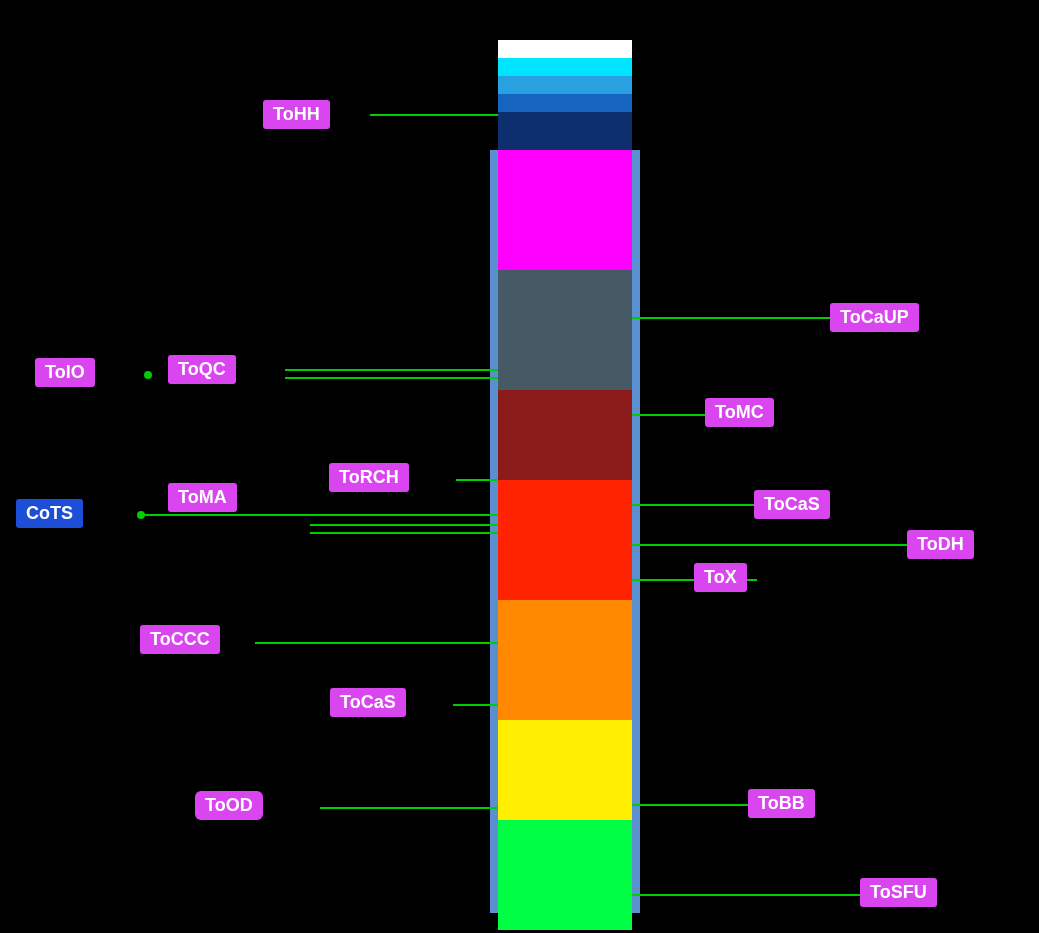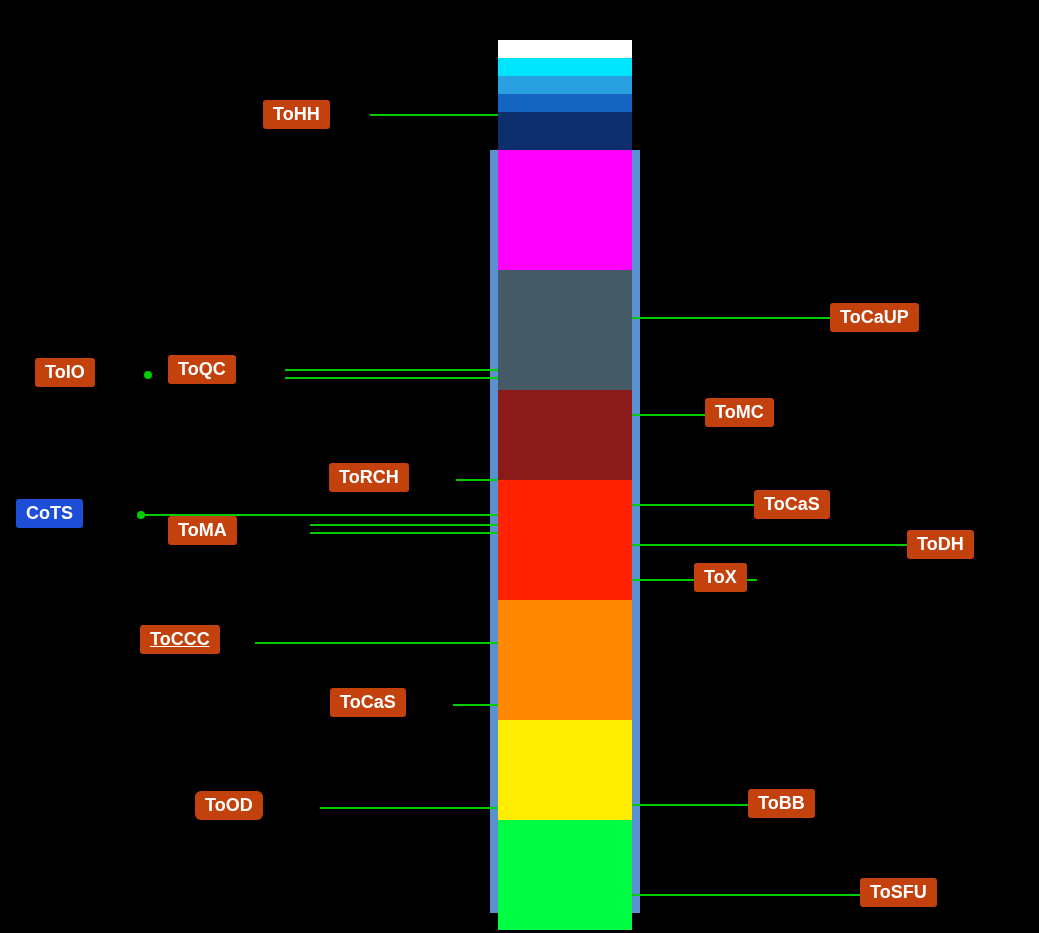--- a/index.html
+++ b/index.html
@@ -7,21 +7,21 @@
       background: #000;
       width: 1039px;
       height: 933px;
       position: relative;
       overflow: hidden;
       font-family: Arial, sans-serif;
     }
 
     .label-box {
       position: absolute;
-      background: #c2410c;
+      background: #d946ef;
       color: #fff;
       font-size: 18px;
       font-weight: bold;
       padding: 4px 10px;
       border-radius: 3px;
       white-space: nowrap;
       z-index: 10;
     }
 
     .label-box.dark-red {
@@ -101,23 +101,23 @@
 <div class="label-box" style="left:263px;top:100px;">ToHH</div>
 
 <div class="label-box" style="left:168px;top:355px;">ToQC</div>
 
 <div class="label-box" style="left:35px;top:358px;">ToIO</div>
 
 <div class="label-box dark-red" style="left:16px;top:499px;">CoTS</div>
 
 <div class="label-box" style="left:329px;top:463px;">ToRCH</div>
 
-<div class="label-box" style="left:168px;top:516px;">ToMA</div>
+<div class="label-box" style="left:168px;top:483px;">ToMA</div>
 
-<div class="label-box" style="left:140px;top:625px;text-decoration:underline;">ToCCC</div>
+<div class="label-box" style="left:140px;top:625px;">ToCCC</div>
 
 <div class="label-box" style="left:330px;top:688px;">ToCaS</div>
 
 <div class="label-box" style="left:195px;top:791px;border-radius:6px;">ToOD</div>
 
 <div class="label-box" style="left:830px;top:303px;">ToCaUP</div>
 
 <div class="label-box" style="left:705px;top:398px;">ToMC</div>
 
 <div class="label-box" style="left:718px;top:490px;margin-left:36px;">ToCaS</div>

